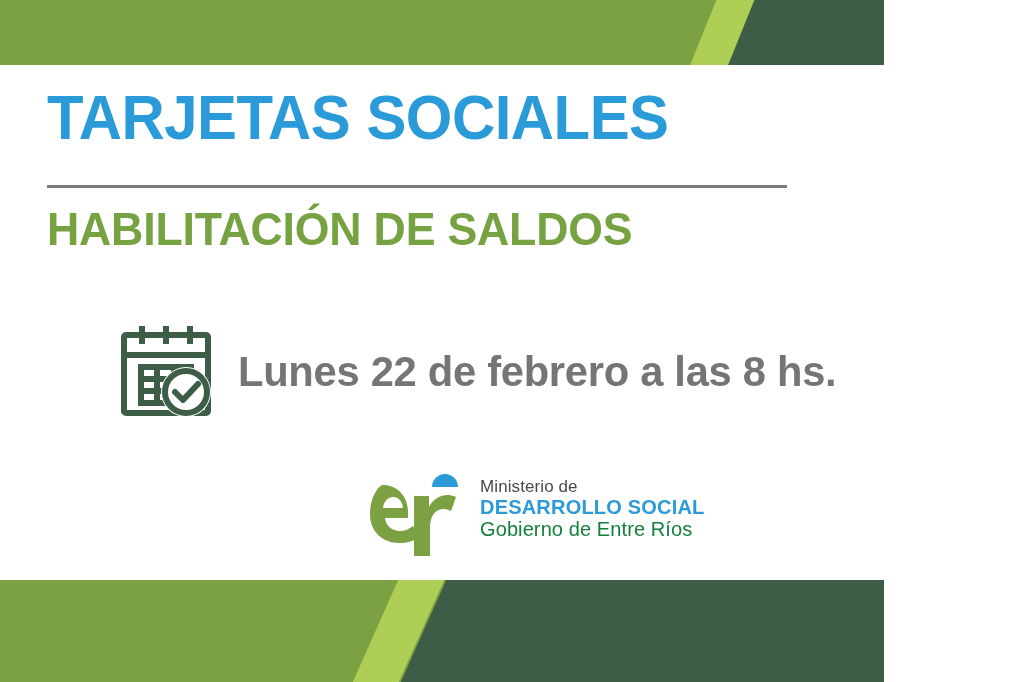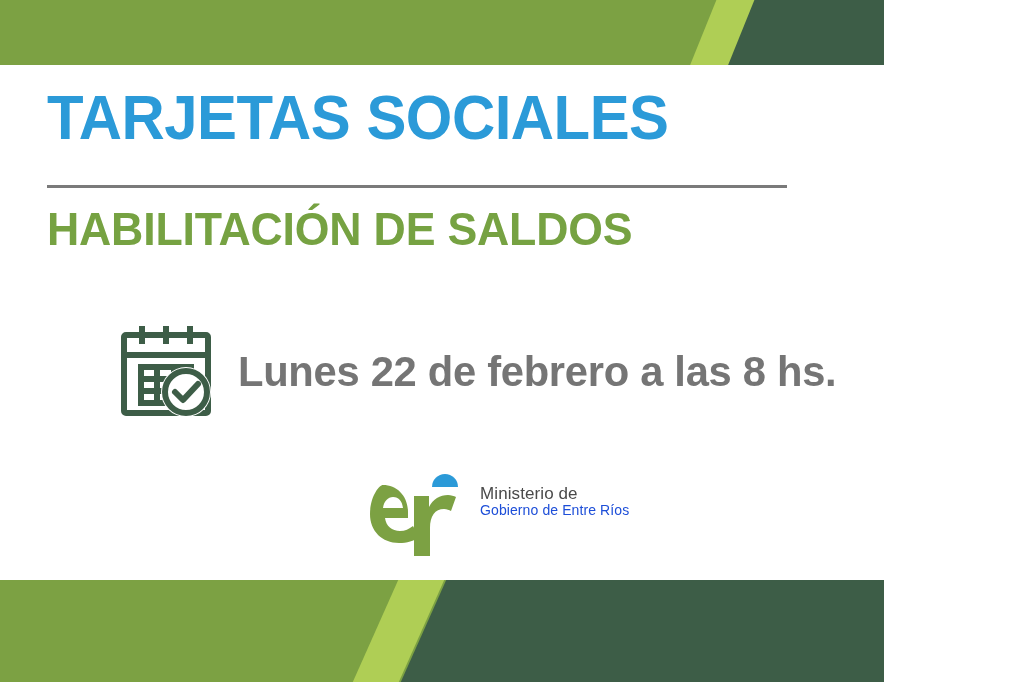--- a/index.html
+++ b/index.html
@@ -157,39 +157,39 @@
     display: flex;
     align-items: flex-start;
   }
   .logo-mark {
     width: 104px;
     height: 92px;
     flex: 0 0 auto;
   }
   .logo-text {
     margin-left: 6px;
-    margin-top: 18px;
+    margin-top: 11px;
     line-height: 1.12;
   }
   .logo-l1 {
     font-size: 17px;
     color: #4A4A4A;
     font-family: "Liberation Sans", sans-serif;
     letter-spacing: 0.1px;
   }
   .logo-l2 {
     font-size: 20px;
     font-weight: bold;
     color: #2B9AD8;
     font-family: "Liberation Sans", sans-serif;
     letter-spacing: 0.2px;
   }
   .logo-l3 {
-    font-size: 14px;
-    color: #1d4ed8;
+    font-size: 20px;
+    color: #15803d;
     font-family: "Liberation Sans", sans-serif;
     letter-spacing: 0.1px;
   }
 </style>
 </head>
 <body>
 
 <div class="poster">
 
   <div class="band band-top">
@@ -238,20 +238,21 @@
 
       <path fill="#7CA143" d="M38 46c0-16-11-27-25-27C9 19 0 31 0 48c0 17 12 29 29 29 8 0 15-2 20-6l-6-11c-4 3-8 5-13 5-8 0-14-5-15-13h23zM13 42c1-7 5-11 10-11 6 0 9 4 10 11z"></path>
 
       <path fill="#7CA143" d="M44 30h15v11c4-8 11-12 19-12 3 0 6 1 8 2l-5 14c-2-1-4-2-7-2-9 0-14 7-14 19v28H44z"></path>
 
       <path fill="#2B9AD8" d="M62 21a13 13 0 0 1 26 0z"></path>
     </svg>
 
     <div class="logo-text">
       <div class="logo-l1">Ministerio de</div>
+      <div class="logo-l2">DESARROLLO SOCIAL</div>
       <div class="logo-l3">Gobierno de Entre Ríos</div>
     </div>
   </div>
 
   <div class="band band-bottom">
     <div class="band-bg-green"></div>
     <div class="band-dark"></div>
     <div class="band-lime"></div>
   </div>
 

